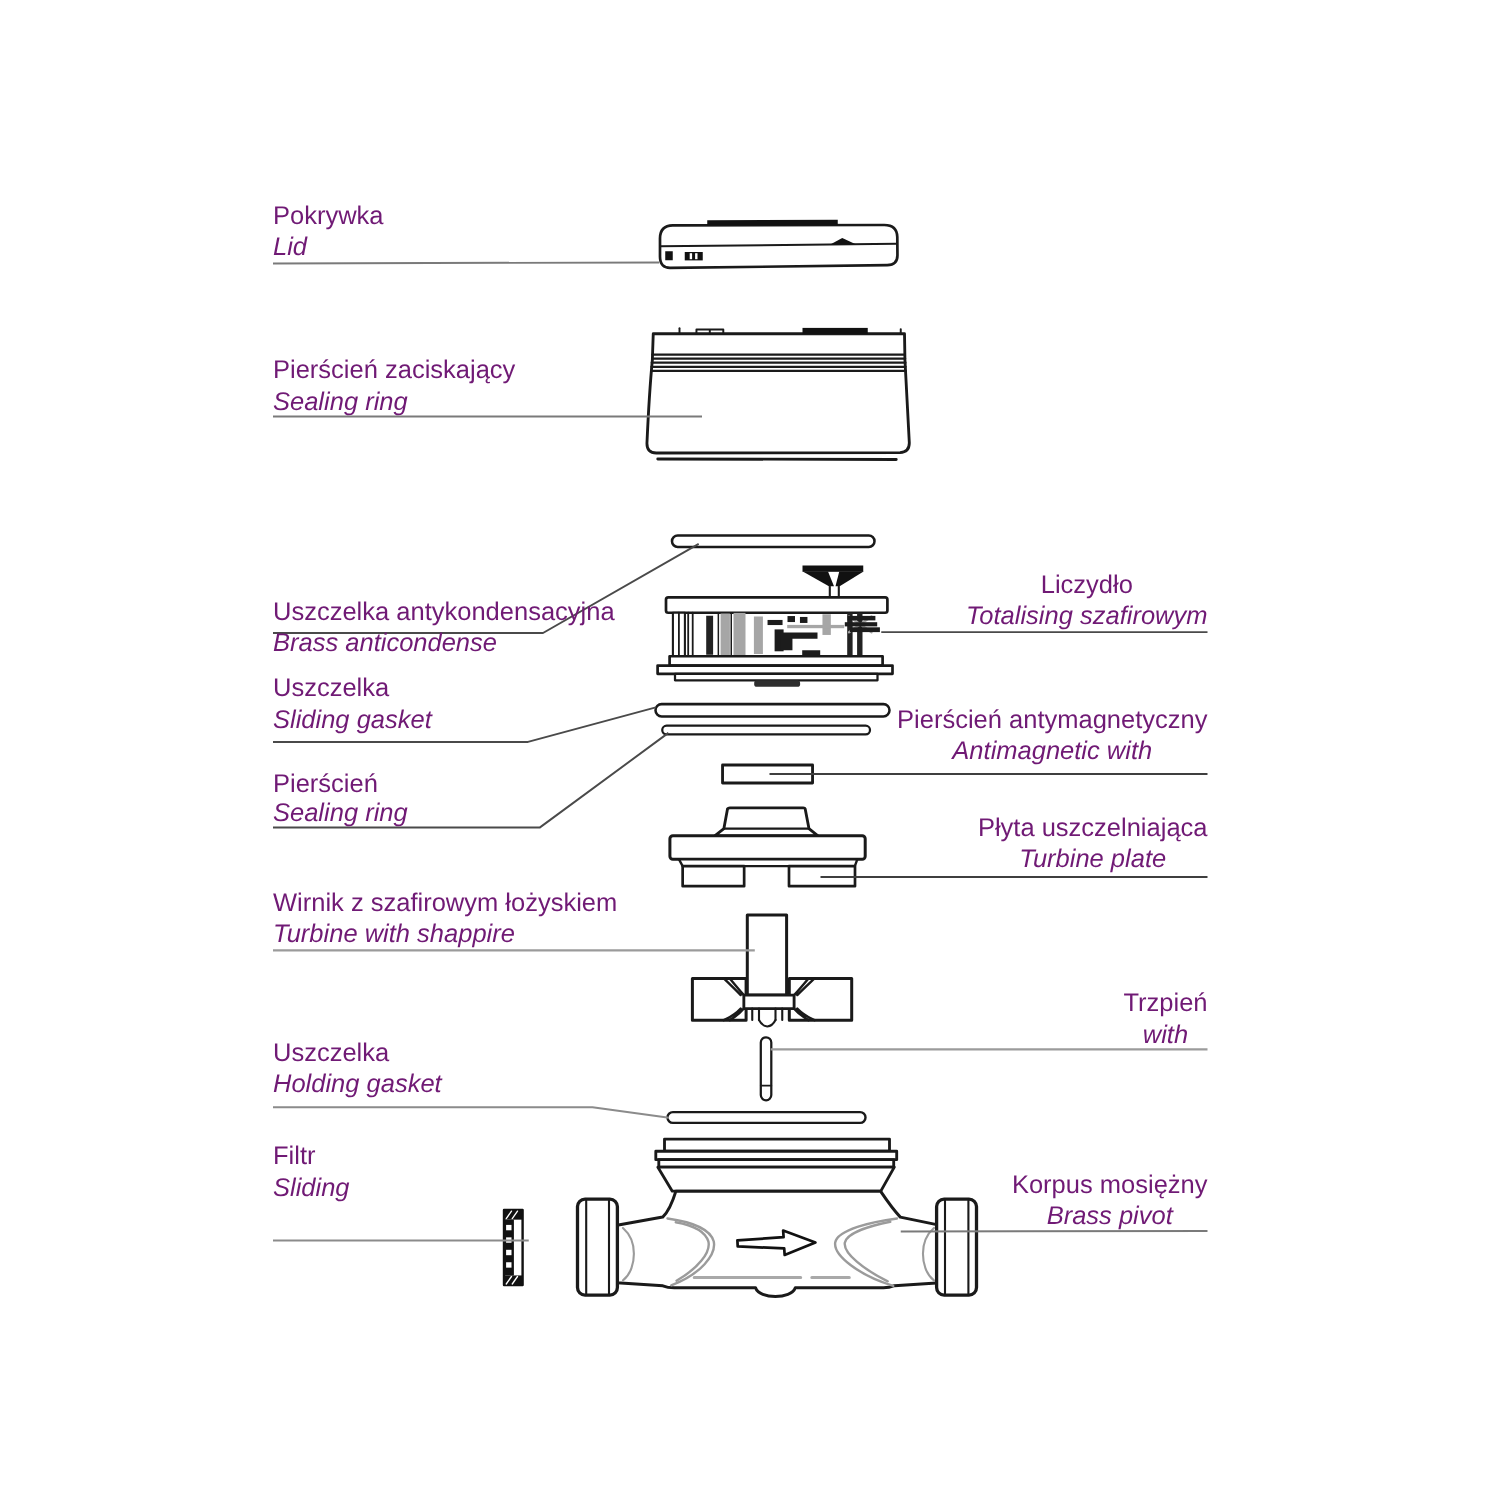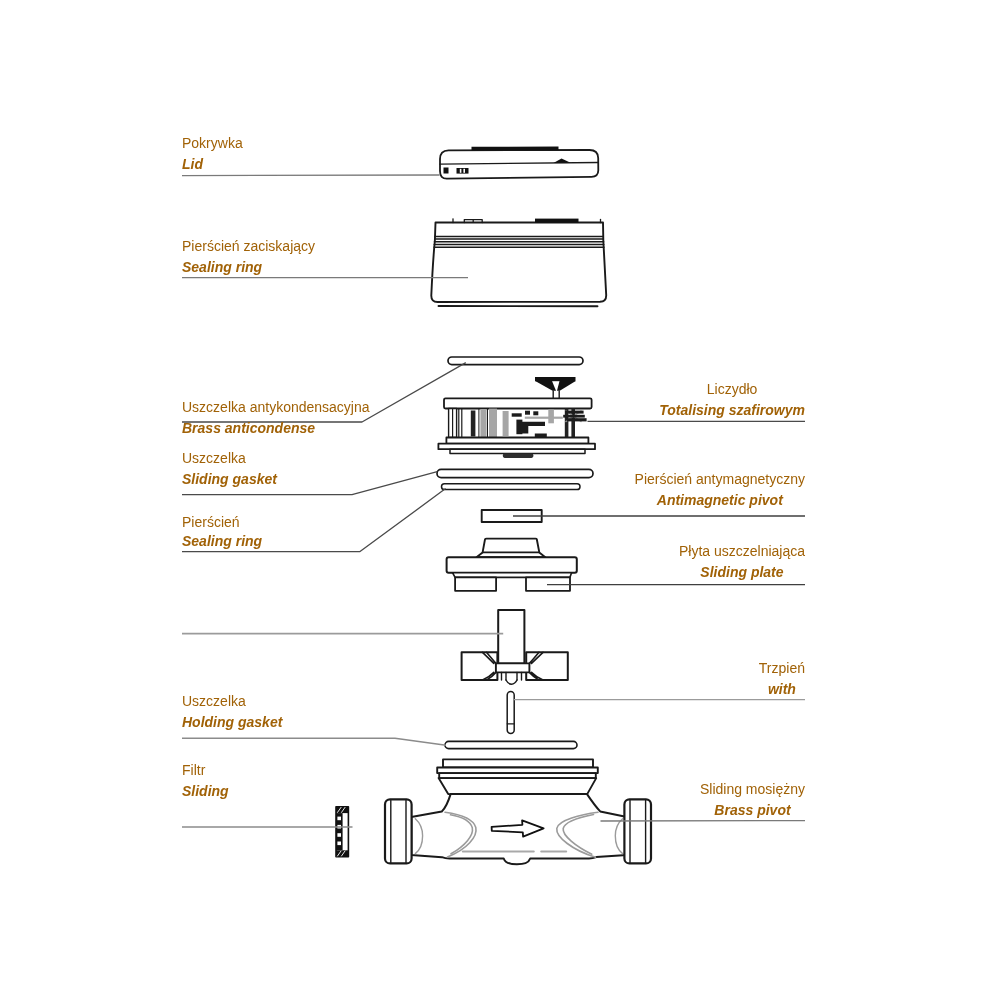--- a/index.html
+++ b/index.html
@@ -1,20 +1,20 @@
 <!DOCTYPE html>
 <html><head>
 <meta charset="utf-8">
 <style>
   html,body{margin:0;padding:0;background:#fff;}
   #stage{position:relative;width:1000px;height:1000px;background:#ffffff;overflow:hidden;
          font-family:"Liberation Sans",sans-serif;}
   #drawing{position:absolute;left:0;top:0;}
-  .label{position:absolute;font-size:14px;line-height:21px;color:#a16207;white-space:nowrap;}
-  .label .en{font-style:italic;font-weight:bold;}
+  .label{position:absolute;font-size:17px;line-height:21px;color:#701a75;white-space:nowrap;}
+  .label .en{font-style:italic;}
   .left{left:182px;text-align:left;}
   .right{right:195px;text-align:center;}
   .tight{line-height:19px;}
 </style>
 </head>
 <body>
 
 <div id="stage">
 
   <svg id="drawing" width="1000" height="1000" viewBox="0 0 1000 1000" fill="none" stroke="#1a1a1a" stroke-linecap="round" stroke-linejoin="round">
@@ -204,47 +204,51 @@
     <div class="en">Totalising szafirowym</div>
   </div>
 
   <div class="label left" style="top:448px">
     <div class="pl">Uszczelka</div>
     <div class="en">Sliding gasket</div>
   </div>
 
   <div class="label right" style="top:469px">
     <div class="pl">Pierścień antymagnetyczny</div>
-    <div class="en">Antimagnetic pivot</div>
+    <div class="en">Antimagnetic with</div>
   </div>
 
   <div class="label left tight" style="top:513px">
     <div class="pl">Pierścień</div>
     <div class="en">Sealing ring</div>
   </div>
 
   <div class="label right" style="top:541px">
     <div class="pl">Płyta uszczelniająca</div>
-    <div class="en">Sliding plate</div>
-  </div>
-
+    <div class="en">Turbine plate</div>
+  </div>
+
+  <div class="label left" style="top:591px">
+    <div class="pl">Wirnik z szafirowym łożyskiem</div>
+    <div class="en">Turbine with shappire</div>
+  </div>
 
   <div class="label right" style="top:658px">
     <div class="pl">Trzpień</div>
     <div class="en">with</div>
   </div>
 
   <div class="label left" style="top:691px">
     <div class="pl">Uszczelka</div>
     <div class="en">Holding gasket</div>
   </div>
 
   <div class="label left" style="top:760px">
     <div class="pl">Filtr</div>
     <div class="en">Sliding</div>
   </div>
 
   <div class="label right" style="top:779px">
-    <div class="pl">Sliding mosiężny</div>
+    <div class="pl">Korpus mosiężny</div>
     <div class="en">Brass pivot</div>
   </div>
 
 </div>
 
 </body></html>

